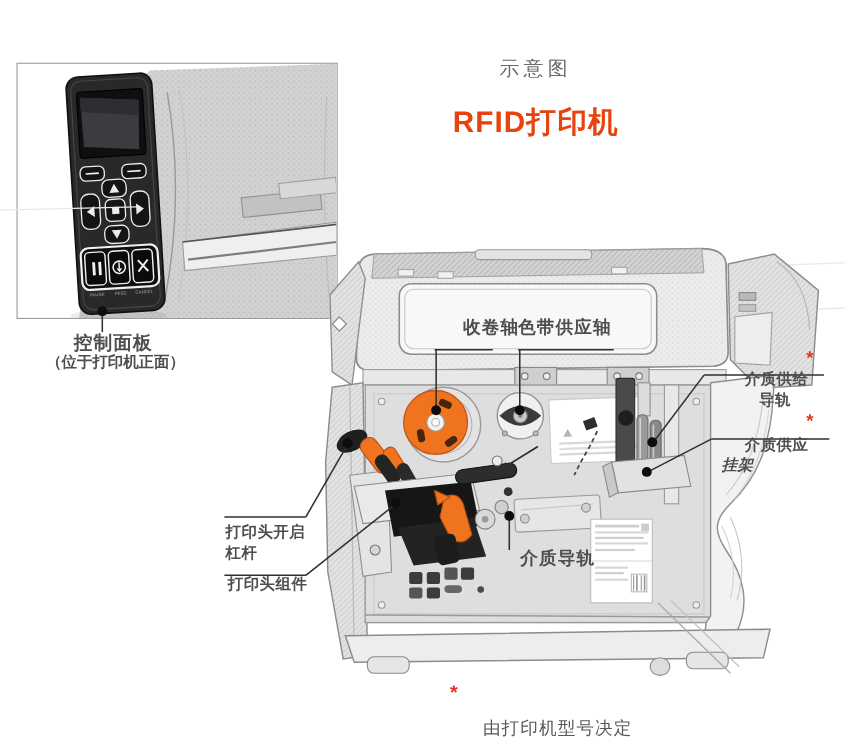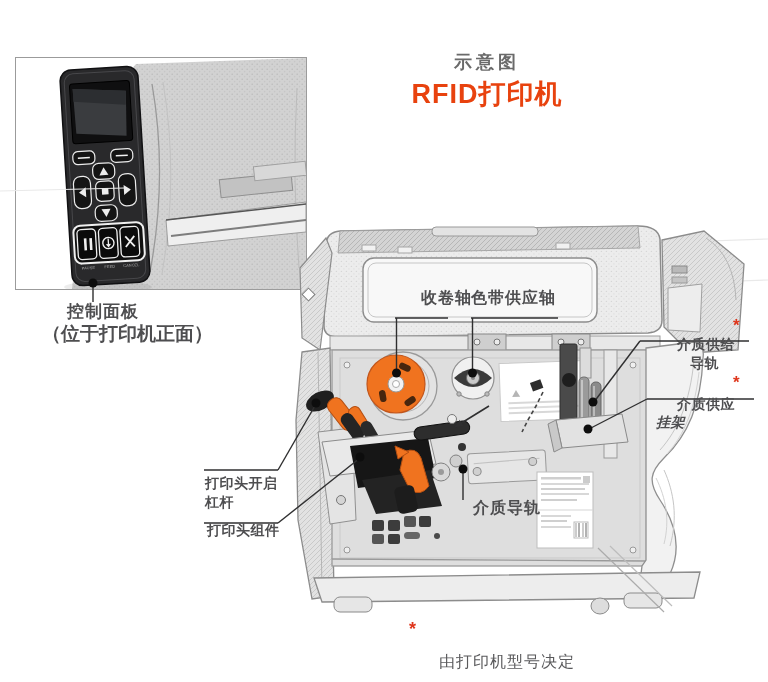--- a/index.html
+++ b/index.html
@@ -9,22 +9,22 @@
     --part-orange:#f0731f;
   }
   html,body{margin:0;padding:0;}
   body{
     width:768px;height:682px;position:relative;background:#ffffff;overflow:hidden;
     font-family:"Liberation Sans","DejaVu Sans",sans-serif;
   }
   .abs{position:absolute;white-space:nowrap;}
   
   .title-wrap{left:332px;top:50px;width:310px;text-align:center;}
-  .title-sub{font-size:18px;font-weight:bold;color:#6a6a6a;letter-spacing:4px;}
-  .title-main{font-size:27px;font-weight:bold;color:var(--title-red);letter-spacing:1px;margin-top:2px;}
+  .title-sub{font-size:18px;font-weight:normal;color:#6a6a6a;letter-spacing:4px;}
+  .title-main{font-size:27px;font-weight:bold;color:var(--title-red);letter-spacing:1px;margin-top:19px;}
   
   .inset-box{left:15px;top:57px;width:292px;height:233px;border:1px solid #9b9b9b;background:#fff;box-sizing:border-box;overflow:hidden;}
   
   .lbl{color:var(--label-gray);font-weight:bold;z-index:30;}
   .lbl-16{font-size:16px;letter-spacing:1px;}
   .lbl-14{font-size:14px;letter-spacing:0.5px;line-height:19px;margin-top:32px;}
   .lbl-15{font-size:17px;letter-spacing:1px;}
   .ast{color:var(--asterisk-red);font-size:17px;font-weight:bold;z-index:30;line-height:10px;}
   .footnote{left:439px;top:652px;font-size:16px;color:#59595b;letter-spacing:1px;z-index:30;}
   .footnote-mark{left:409px;top:622px;font-size:18px;line-height:14px;}
@@ -359,21 +359,21 @@
     <circle cx="93" cy="283" r="4.5"></circle>
     <circle cx="316" cy="403" r="4.5"></circle>
     <circle cx="360" cy="457" r="4.5"></circle>
     <circle cx="463" cy="469" r="4.5"></circle>
     <circle cx="593" cy="402" r="4.5"></circle>
     <circle cx="588" cy="429" r="4.5"></circle>
   </g>
 </svg>
 
 <div class="abs lbl lbl-15" style="left:67px;top:300px;">控制面板</div>
-<div class="abs lbl" style="left:42px;top:321px;font-size:19px;">（位于打印机正面）</div>
+<div class="abs lbl" style="left:42px;top:321px;font-size:14px;">（位于打印机正面）</div>
 
 <div class="abs lbl lbl-16" style="left:396px;top:288px;padding-left:25px;">收卷轴</div>
 <div class="abs lbl lbl-16" style="left:471px;top:288px;text-align:right;">色带供应轴</div>
 
 <div class="abs lbl lbl-14" style="left:677px;top:303px;">介质供给</div>
 <div class="abs lbl lbl-14" style="left:690px;top:322px;">导轨</div>
 <div class="abs ast" style="left:733px;top:321px;">*</div>
 
 <div class="abs lbl lbl-14" style="left:677px;top:363px;">介质供应</div>
 <div class="abs lbl lbl-14" style="left:656px;top:381px;font-style:italic;">挂架</div>

